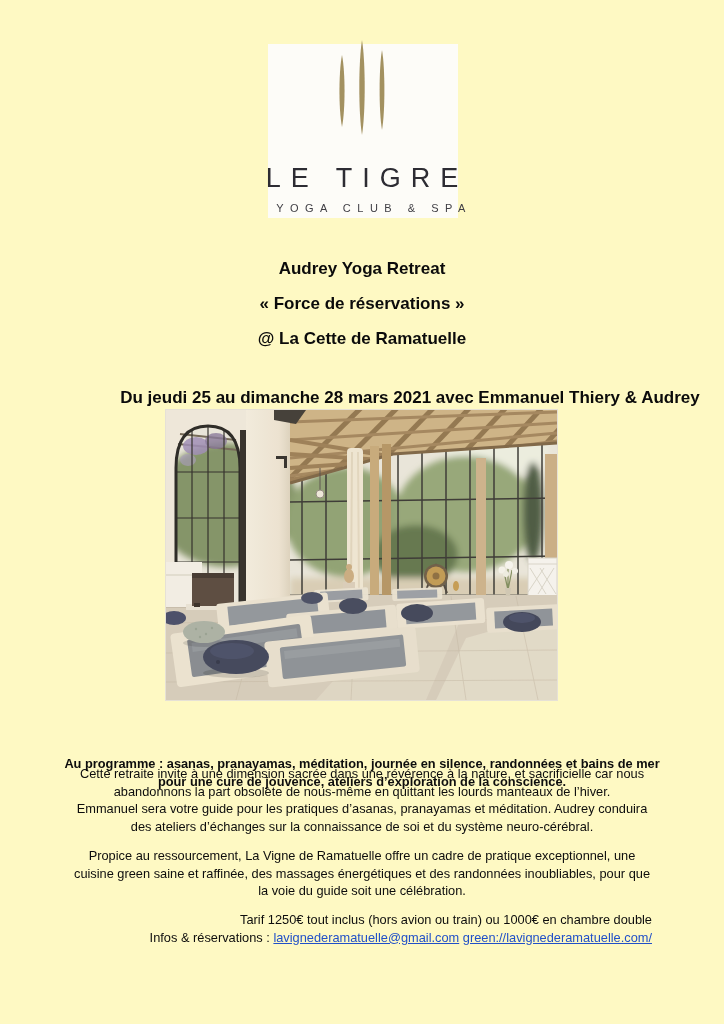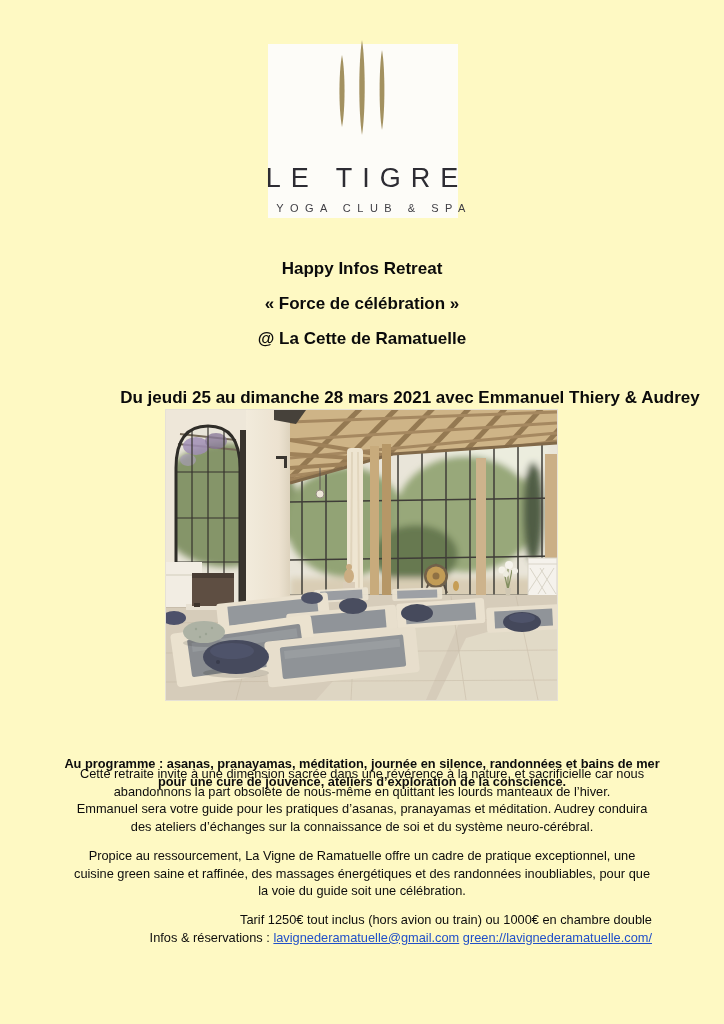--- a/index.html
+++ b/index.html
@@ -51,22 +51,22 @@
 
   <div class="logo-bg"></div>
   <svg class="claws" width="60" height="100" viewBox="0 0 60 100" aria-hidden="true">
     <path d="M10 15 C13.4 32 13.4 70 10 87 C6.6 70 6.6 32 10 15 Z" fill="#a39160"></path>
     <path d="M30 0 C33.6 22 33.6 73 30 95 C26.4 73 26.4 22 30 0 Z" fill="#a39160"></path>
     <path d="M50 10 C53.2 28 53.2 72 50 90 C46.8 72 46.8 28 50 10 Z" fill="#a39160"></path>
   </svg>
   <div class="brand-name">LE TIGRE</div>
   <div class="brand-tagline">YOGA CLUB &amp; SPA</div>
 
-  <div class="h h-title">Happy Infos Retreat</div>
-  <div class="h h-sub">« Force de célébration »</div>
+  <div class="h h-title">Audrey Yoga Retreat</div>
+  <div class="h h-sub">« Force de réservations »</div>
   <div class="h h-loc">@ La Cette de Ramatuelle</div>
   <div class="h h-dates">Du jeudi 25 au dimanche 28 mars 2021 avec Emmanuel Thiery &amp; Audrey</div>
 
   <svg class="photo" viewBox="0 0 391 290" aria-hidden="true">
     <defs>
       <filter id="soft" x="-20%" y="-20%" width="140%" height="140%">
           <feGaussianBlur stdDeviation="3"></feGaussianBlur>
         </filter>
       <clipPath id="pergClip">
           <path d="M124,0 H391 V33 L227,44 L124,73 Z"></path>

